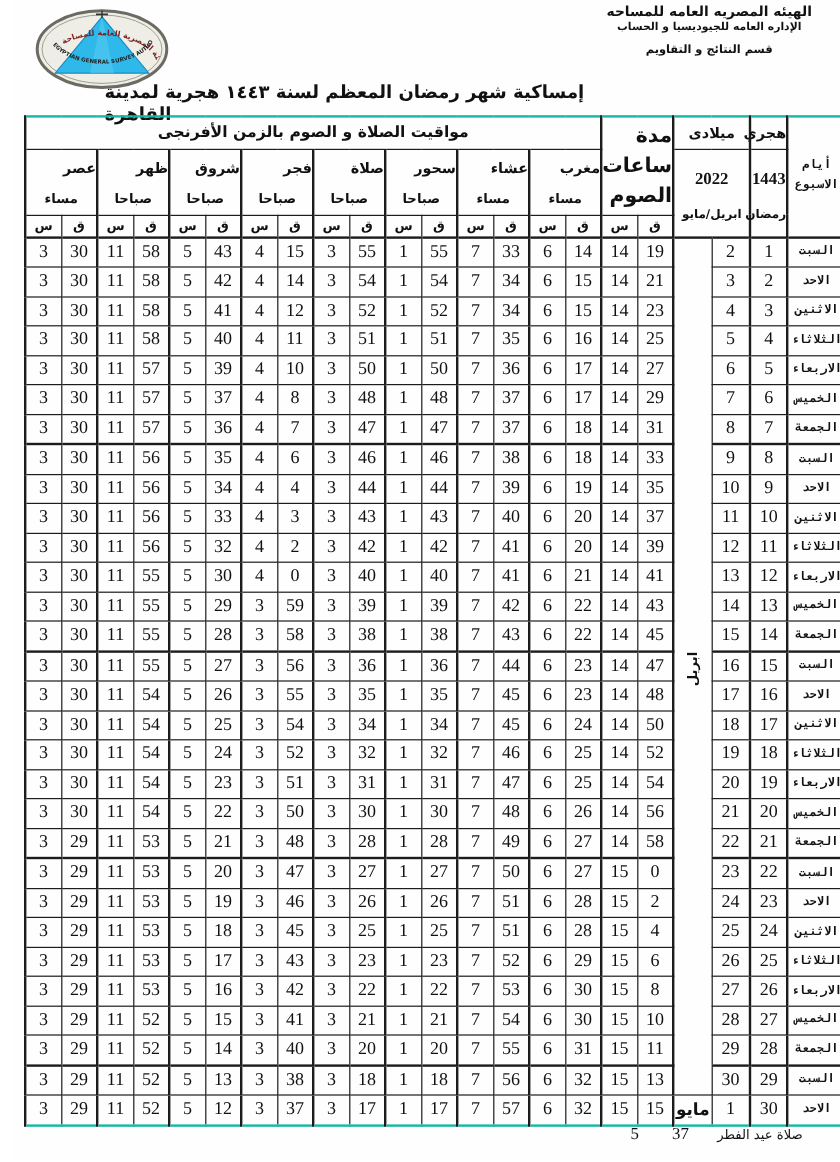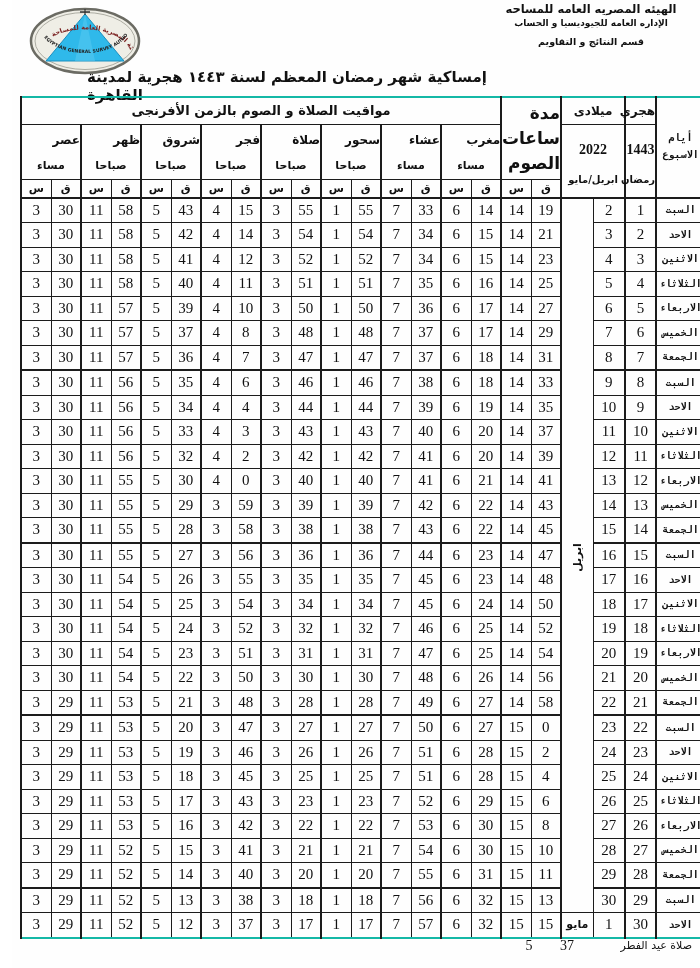--- a/index.html
+++ b/index.html
@@ -35,28 +35,28 @@
   .weekhead{font-size:12px;line-height:17px;}
   tbody td{height:23.5px;}
   .h{border-left-width:2px !important;}          
   .mo{border-left-width:2px !important;}         
   .hj{border-left-width:2px !important;}         
   .wdc{border-left-width:2px !important;font-weight:bold;font-size:10px;direction:rtl;font-family:Liberation Mono, monospace;}
   tbody tr:first-child td{border-top-width:2px;}
   tbody tr.wk td{border-top-width:2px;}
   .vert{display:inline-block;transform:rotate(-90deg);white-space:nowrap;
         font-weight:bold;font-size:11px;}
-  .may{font-weight:bold;font-size:11px;direction:rtl;}
+  .may{font-weight:bold;font-size:14px;direction:rtl;}
 
   
   .eid-h{position:absolute;left:506px;top:938px;width:22px;text-align:center;
          font-family:"Liberation Serif",serif;font-size:14px;}
   .eid-m{position:absolute;left:540px;top:938px;width:30px;text-align:center;
          font-family:"Liberation Serif",serif;font-size:14px;}
-  .eid-l{position:absolute;left:598px;top:939px;width:82px;text-align:right;
+  .eid-l{position:absolute;left:575px;top:939px;width:82px;text-align:right;
          font-size:11px;direction:rtl;}
 </style>
 </head>
 <body>
 
 <div class="page">
 
   <div class="org">
     <div class="l1">الهيئه المصريه العامه للمساحه</div>
     <div class="l3">الإداره العامه للجيوديسيا و الحساب</div>

